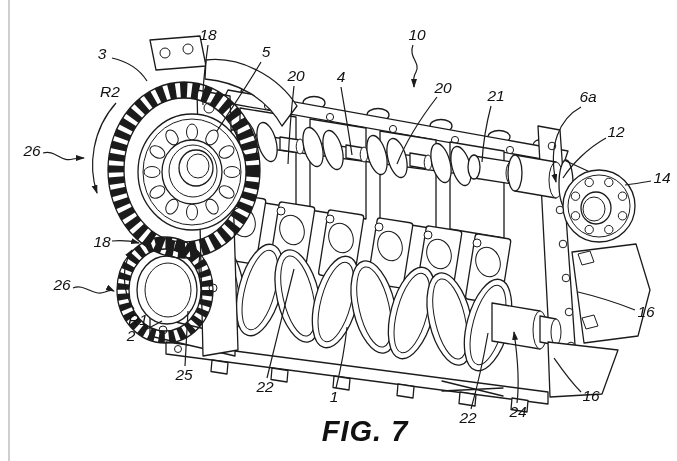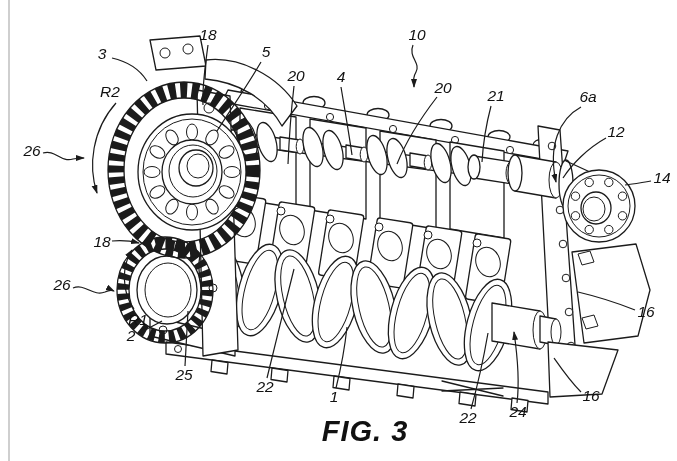--- a/index.html
+++ b/index.html
@@ -328,14 +328,14 @@
       <path d="M 471,409 C 478,384 484,356 488,333" class="leader"></path>
       <text x="468" y="419" class="ref">22</text>
       <path d="M 517,403 C 520,379 517,353 514,332" class="leader" marker-end="url(#ah2)"></path>
       <text x="518" y="413" class="ref">24</text>
       <path d="M 635,310 C 615,302 595,296 578,292" class="leader"></path>
       <text x="646" y="313" class="ref">16</text>
       <path d="M 581,392 C 570,381 561,368 554,358" class="leader"></path>
       <text x="591" y="397" class="ref">16</text>
     </svg>
 
-  <div id="figure-caption">FIG. 3</div>
+  <div id="figure-caption">FIG. 7</div>
 </div>
 
 </body></html>

